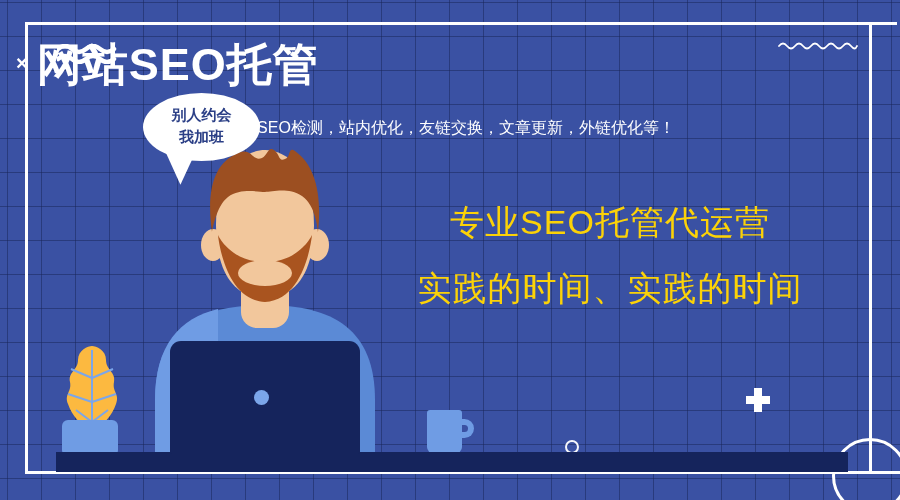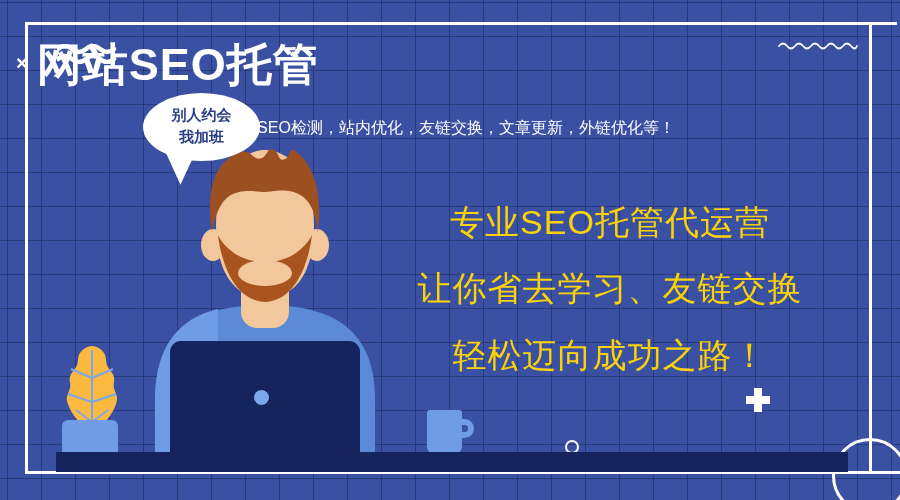--- a/index.html
+++ b/index.html
@@ -278,22 +278,21 @@
   <div class="circle-br"></div>
   <div class="circle-sm"></div>
   <div class="plus"></div>
 
   <div class="title">
     <span class="xmark">×</span><span>网站SEO托管</span>
   </div>
   <div class="subtitle">含：SEO检测，站内优化，友链交换，文章更新，外链优化等！</div>
 
   <div class="slogan l1">专业SEO托管代运营</div>
-  <div class="slogan l2">让你省去学习、友链交换</div>
-  <div class="slogan l3">轻松迈向成功之路！</div>
+  <div class="slogan l2">实践的时间、实践的时间</div>
 
   <div class="bubble-tail"></div>
   <div class="bubble">
     <div class="bubble-text">别人约会
 我加班</div>
   </div>
 
   <svg class="person" viewBox="0 0 460 500" xmlns="http://www.w3.org/2000/svg">
 
     <path d="M155 400 C 155 330 196 305 265 305 C 334 305 375 330 375 400 L 375 460 L 155 460 Z" fill="#5b8ad6"></path>

